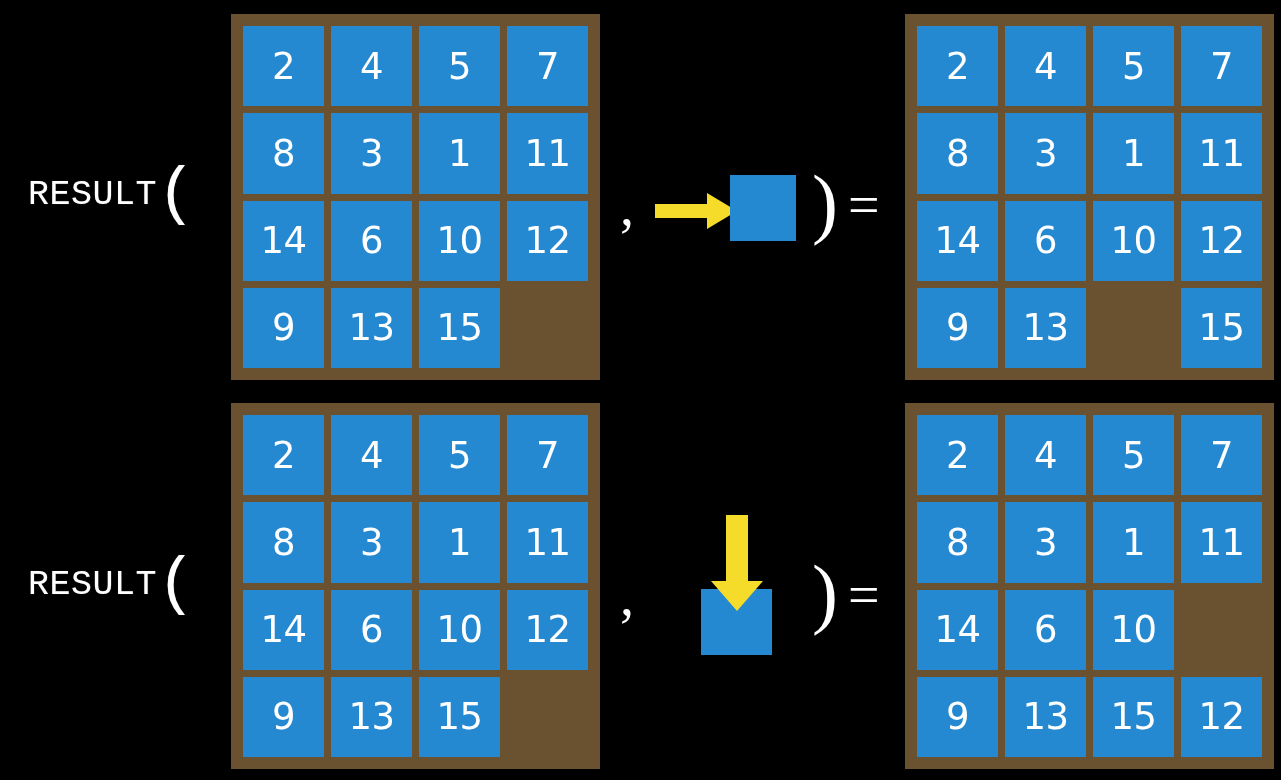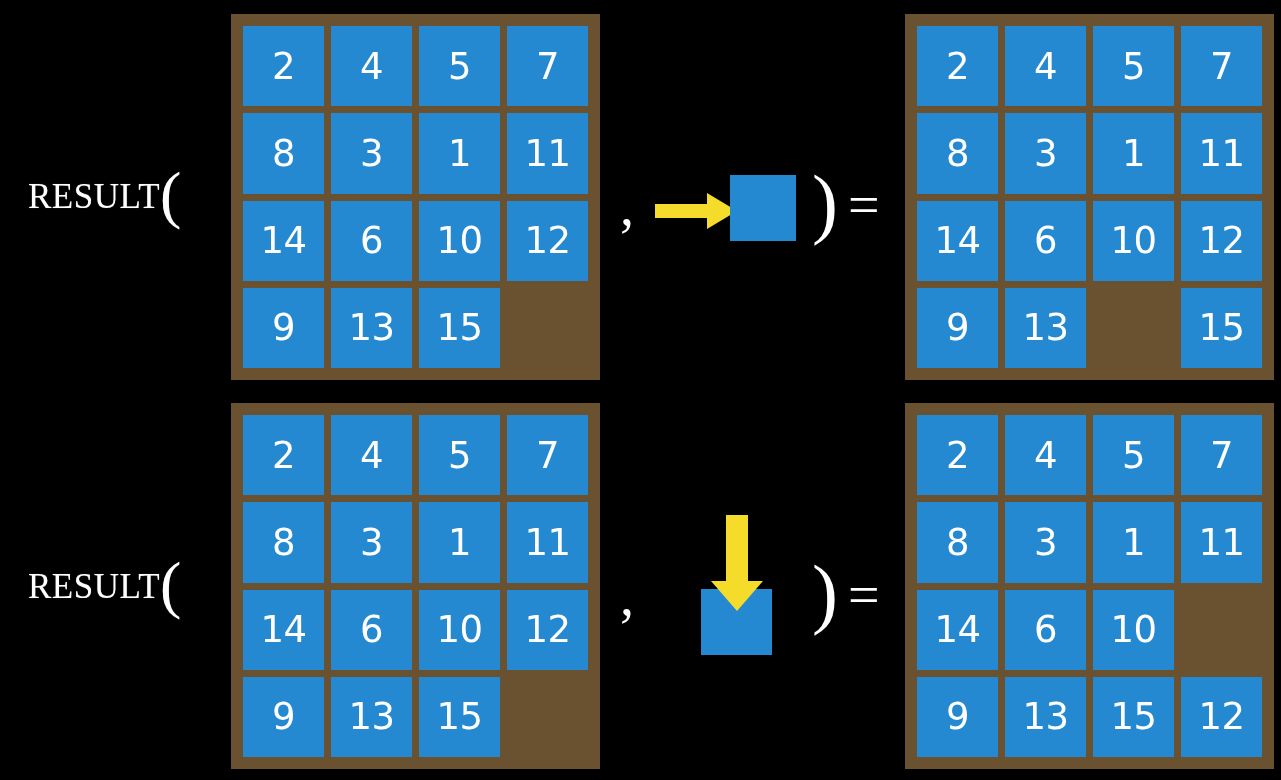--- a/index.html
+++ b/index.html
@@ -30,21 +30,21 @@
   .eq-row.row-top  { top: 0; }
   .eq-row.row-bot  { top: 390px; }
 
   
   .result-label {
     position: absolute;
     left: 28px;
     top: 50%;
     transform: translateY(-50%);
     color: #ffffff;
-    font-family: Liberation Serif, serif;
+    font-family: Liberation Mono, monospace;
     font-size: 50px;
     line-height: 1;
     letter-spacing: 0.5px;
     white-space: nowrap;
     font-variant: small-caps;
     text-transform: lowercase;
     text-shadow: 0 0 1px rgba(255,255,255,0.35);
     text-align: center;
   }
   .result-label .paren {

